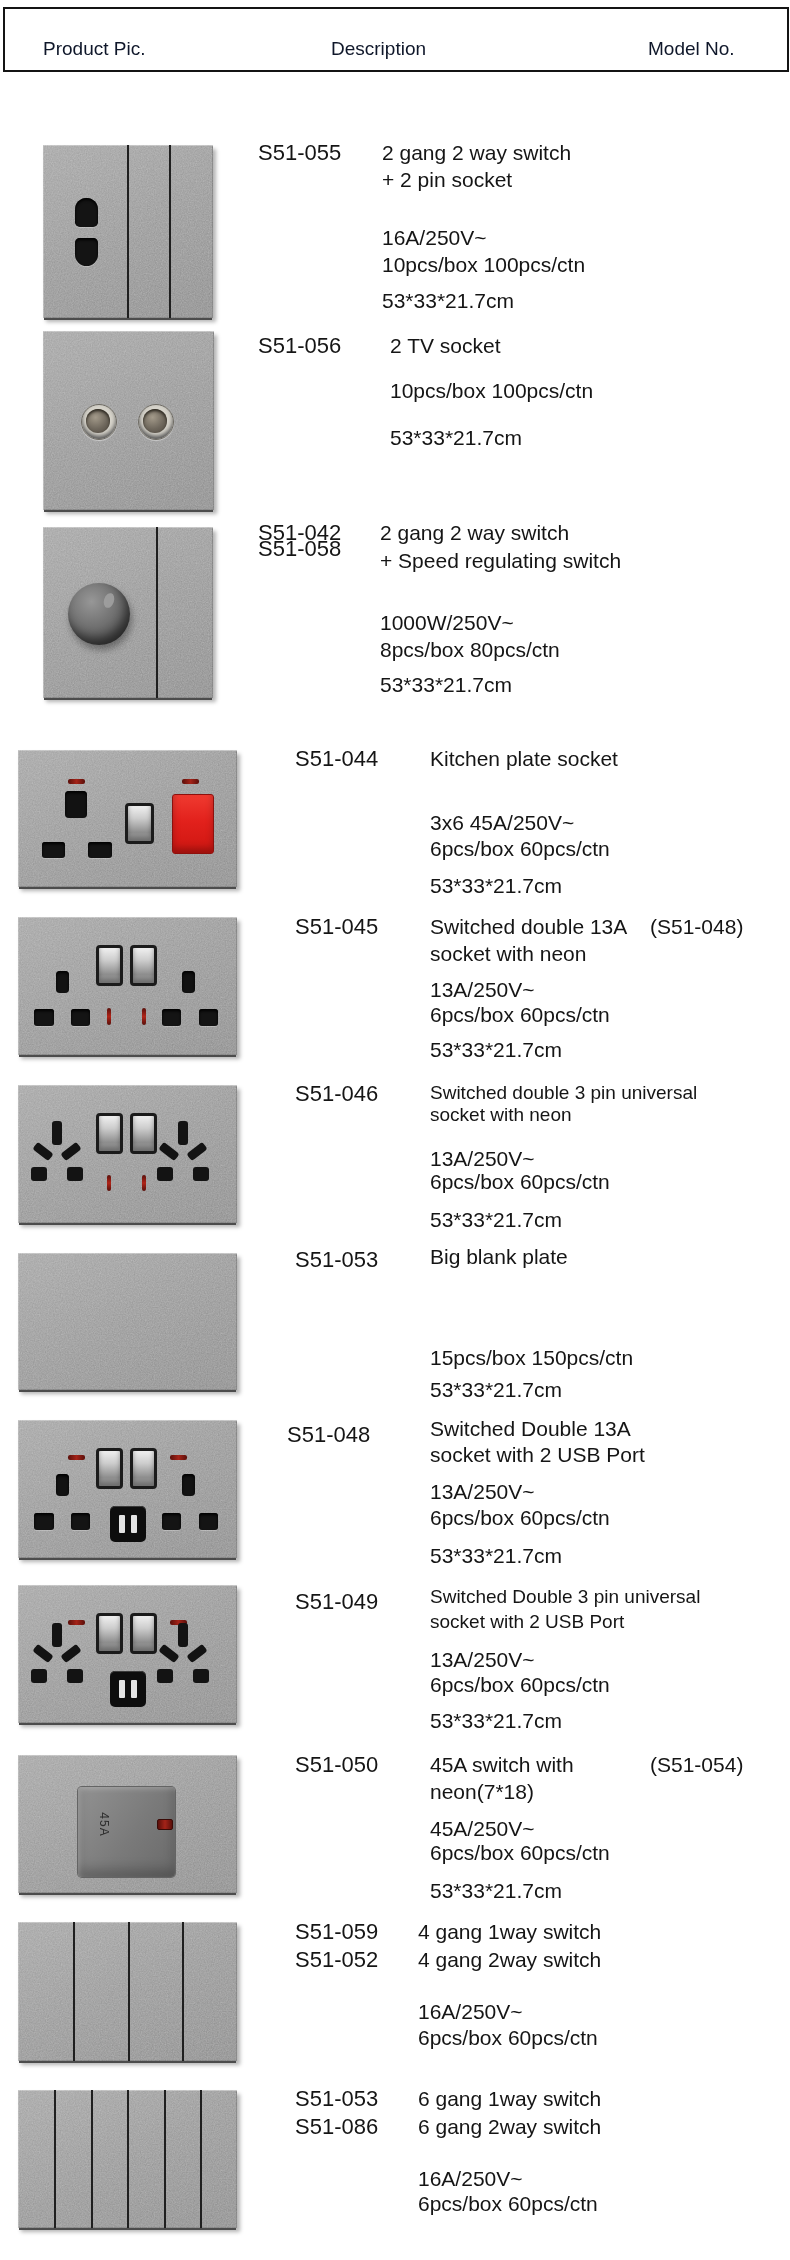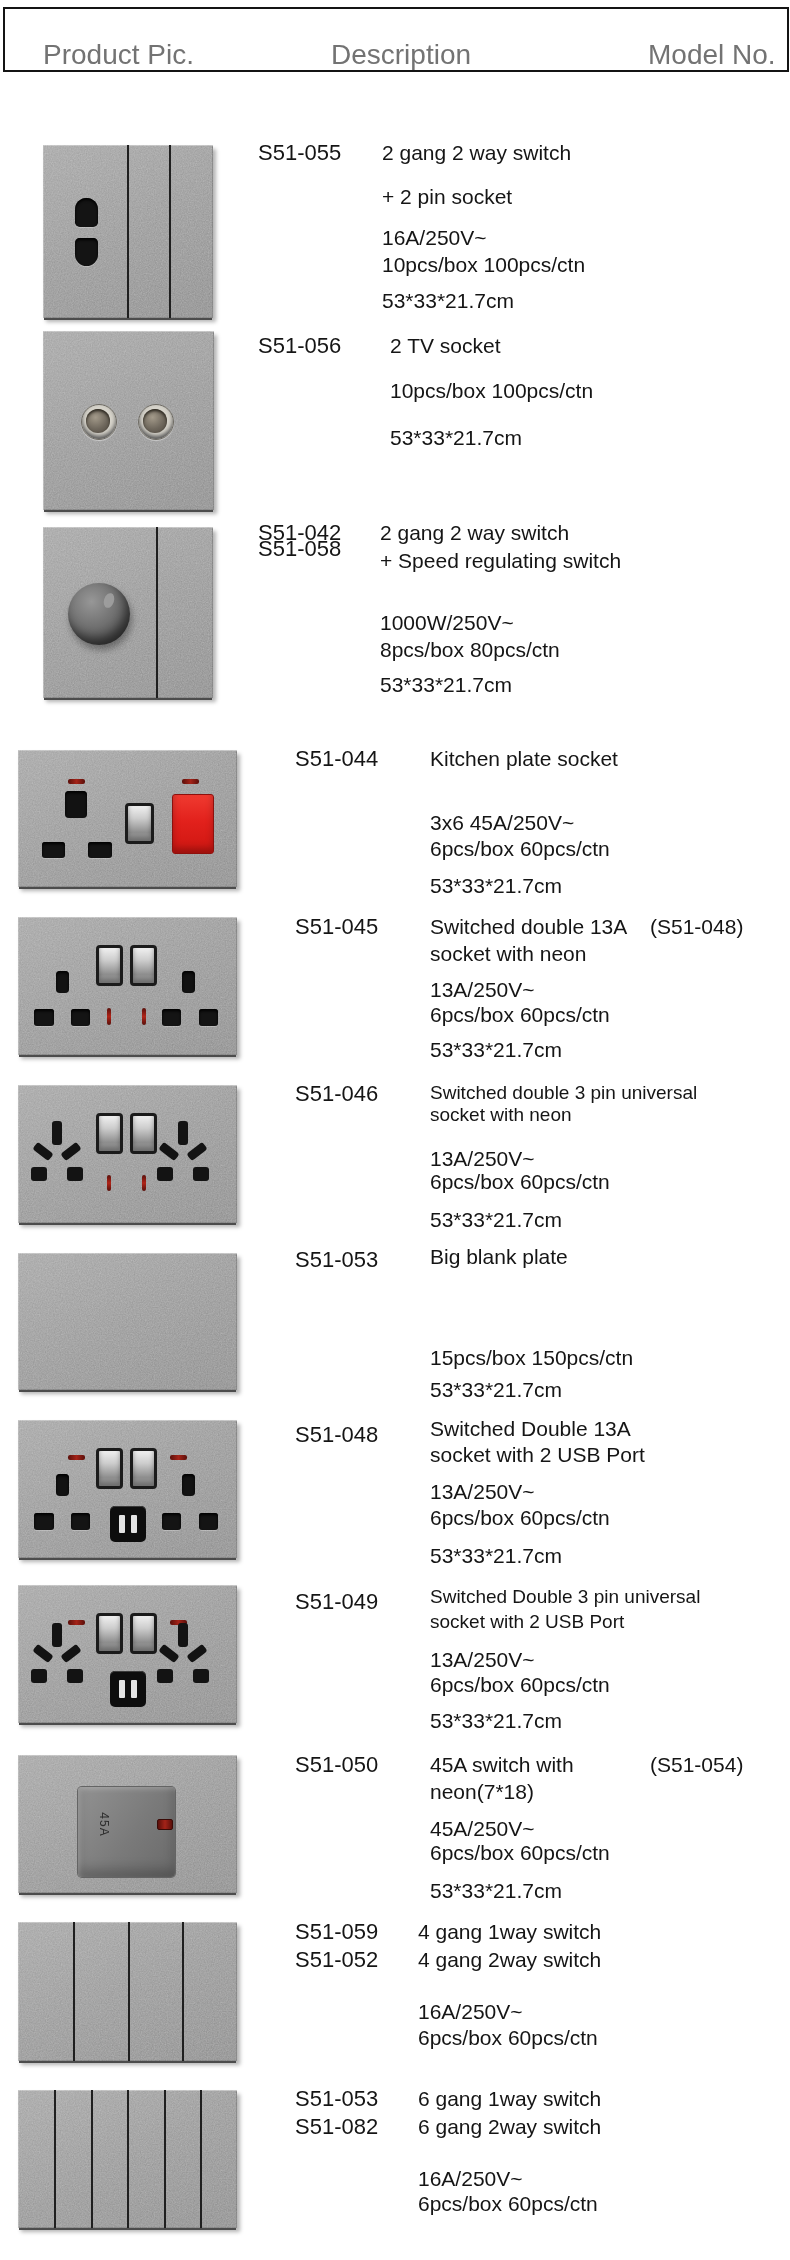--- a/index.html
+++ b/index.html
@@ -2,21 +2,21 @@
 <html><head>
 <meta charset="utf-8">
 <style>
   html,body{margin:0;padding:0;background:#ffffff;}
   #page{position:relative;width:790px;height:2260px;background:#fff;overflow:hidden;
         font-family:"Liberation Sans",sans-serif;color:#111;}
   .abs{position:absolute;}
   .t{position:absolute;white-space:nowrap;font-size:21px;line-height:1.2;color:#151515;}
   .m{font-size:22px;}
   .sm{font-size:19px;}
-  .hd{font-size:28px;color:#737373;}
+  .hd{font-size:19px;color:#0f172a;}
   .hbox{position:absolute;left:3px;top:7px;width:782px;height:61px;border:2px solid #141414;background:#fff;}
   .plate{position:absolute;background:linear-gradient(155deg,#a9a9a9 0%,#9a9a9a 50%,#8e8e8e 100%);
          box-shadow:inset 0 1px 0 #c6c6c6,inset 1px 0 0 #b8b8b8,inset -1px -1px 0 #787878,
                     0 3px 0 -1px #4c4c4c,3px 4px 4px rgba(0,0,0,0.30);}
   .tex{position:absolute;left:0;top:0;width:100%;height:100%;pointer-events:none;}
   .slot{position:absolute;background:#141414;border-radius:3px;
         box-shadow:inset 0 2px 3px #000,0 1px 0 rgba(255,255,255,0.25);}
   .vline{position:absolute;top:0;bottom:0;width:2px;background:#1f1f1f;}
   .rockf{position:absolute;border:3px solid #1b1b1b;border-radius:4px;
          background:linear-gradient(180deg,#f0f0f0 0%,#cdcdcd 35%,#8f8f8f 75%,#a7a7a7 100%);
@@ -72,21 +72,21 @@
         <rect width="100%" height="100%" filter="url(#gl)" opacity="0.45"></rect>
         <rect width="100%" height="100%" filter="url(#gd)" opacity="0.20"></rect>
       </svg>
     <div class="slot" style="left:32px;top:53px;width:23px;height:29px;border-radius:12px 12px 5px 5px"></div>
     <div class="slot" style="left:32px;top:93px;width:23px;height:28px;border-radius:5px 5px 12px 12px"></div>
     <div class="vline" style="left:84px"></div>
     <div class="vline" style="left:126px"></div>
   </div>
   <div class="t m" style="left:258px;top:140px">S51-055</div>
   <div class="t" style="left:382px;top:140px">2 gang 2 way switch</div>
-  <div class="t" style="left:382px;top:184px">+ 2 pin socket</div>
+  <div class="t" style="left:382px;top:167px">+ 2 pin socket</div>
   <div class="t" style="left:382px;top:225px">16A/250V~</div>
   <div class="t" style="left:382px;top:252px">10pcs/box 100pcs/ctn</div>
   <div class="t" style="left:382px;top:288px">53*33*21.7cm</div>
 
   <div class="plate" style="left:43px;top:331px;width:171px;height:179px">
     <svg class="tex">
         <rect width="100%" height="100%" filter="url(#gl)" opacity="0.45"></rect>
         <rect width="100%" height="100%" filter="url(#gd)" opacity="0.20"></rect>
       </svg>
     <div class="coax" style="left:38px;top:73px;width:34px;height:34px">
@@ -213,21 +213,21 @@
     <div class="earth" style="left:164px;top:54px;width:13px;height:22px"></div>
     <div class="slot" style="left:16px;top:93px;width:20px;height:17px"></div>
     <div class="slot" style="left:53px;top:93px;width:19px;height:17px"></div>
     <div class="usb" style="left:92px;top:86px;width:36px;height:36px">
       <div class="usbp" style="left:9px;top:9px;width:6px;height:18px"></div>
       <div class="usbp" style="left:21px;top:9px;width:6px;height:18px"></div>
     </div>
     <div class="slot" style="left:144px;top:93px;width:19px;height:17px"></div>
     <div class="slot" style="left:181px;top:93px;width:19px;height:17px"></div>
   </div>
-  <div class="t m" style="left:295px;top:1422px">S51-048</div>
+  <div class="t m" style="left:287px;top:1422px">S51-048</div>
   <div class="t" style="left:430px;top:1416px">Switched Double 13A</div>
   <div class="t" style="left:430px;top:1442px">socket with 2 USB Port</div>
   <div class="t" style="left:430px;top:1479px">13A/250V~</div>
   <div class="t" style="left:430px;top:1505px">6pcs/box 60pcs/ctn</div>
   <div class="t" style="left:430px;top:1543px">53*33*21.7cm</div>
 
   <div class="plate" style="left:18px;top:1585px;width:219px;height:138px">
     <svg class="tex">
         <rect width="100%" height="100%" filter="url(#gl)" opacity="0.45"></rect>
         <rect width="100%" height="100%" filter="url(#gd)" opacity="0.20"></rect>
@@ -297,19 +297,19 @@
         <rect width="100%" height="100%" filter="url(#gl)" opacity="0.45"></rect>
         <rect width="100%" height="100%" filter="url(#gd)" opacity="0.20"></rect>
       </svg>
     <div class="vline" style="left:36px"></div>
     <div class="vline" style="left:73px"></div>
     <div class="vline" style="left:109px"></div>
     <div class="vline" style="left:146px"></div>
     <div class="vline" style="left:182px"></div>
   </div>
   <div class="t m" style="left:295px;top:2086px">S51-053</div>
-  <div class="t m" style="left:295px;top:2114px">S51-082</div>
+  <div class="t m" style="left:295px;top:2114px">S51-086</div>
   <div class="t" style="left:418px;top:2086px">6 gang 1way switch</div>
   <div class="t" style="left:418px;top:2114px">6 gang 2way switch</div>
   <div class="t" style="left:418px;top:2166px">16A/250V~</div>
   <div class="t" style="left:418px;top:2191px">6pcs/box 60pcs/ctn</div>
 
 </div>
 
 </body></html>

